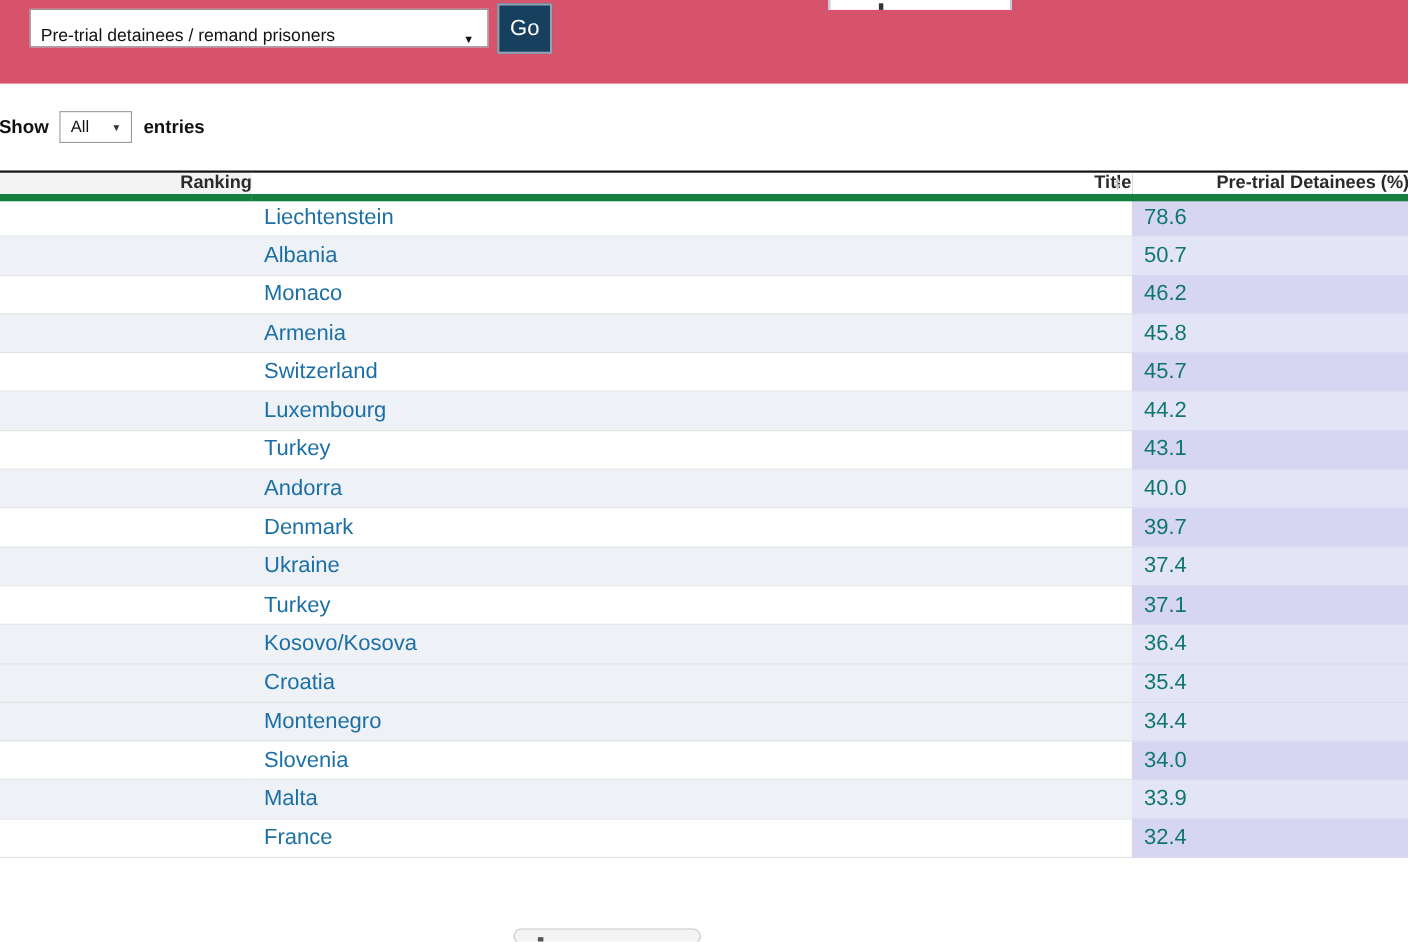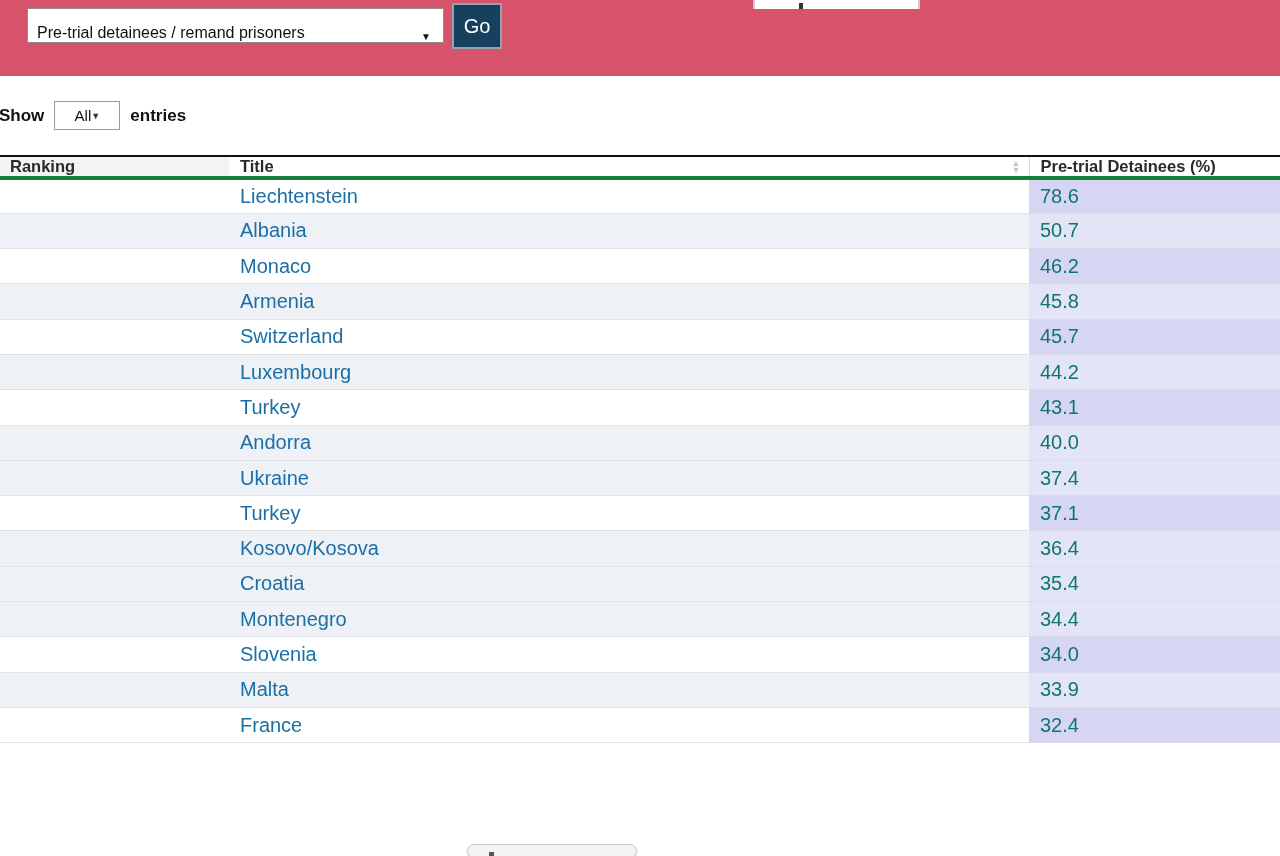--- a/index.html
+++ b/index.html
@@ -54,43 +54,43 @@
   .show-entries {
     position: absolute; left: -1px; top: 101px;
     display: flex; align-items: center;
     font-size: 17px; font-weight: bold; color: #111;
   }
   .length-select {
     margin: 0 10px;
     width: 66px; height: 29px;
     background: #ffffff;
     border: 1px solid #9a9a9a;
-    display: flex; align-items: center; justify-content: center;
+    display: flex; align-items: center; justify-content: space-between;
     padding: 0 9px;
     font-size: 15px; font-weight: normal;
     cursor: default;
   }
   .length-select .caret { font-size: 9px; color: #333; }
 
   
   table.ranking-table {
     position: absolute; left: 0; top: 155px;
     width: 1281px;
     border-collapse: collapse;
     table-layout: fixed;
   }
   .ranking-table col.c-rank  { width: 229px; }
   .ranking-table col.c-title { width: 800px; }
   .ranking-table col.c-value { width: 252px; }
 
   .ranking-table thead th {
     border-top: 2px solid #111;
-    border-bottom: 4px solid #15803d;
+    border-bottom: 7px solid #15803d;
     height: 16px;
-    text-align: left;
+    text-align: right;
     font-size: 16.5px;
     font-weight: bold;
     color: #2a2a2a;
     background: #ffffff;
     padding: 0 0 0 10px;
     position: relative;
     cursor: pointer;
   }
   .ranking-table thead th.th-rank { background: #f3f3f3; }
   .ranking-table thead th.th-title { padding-left: 11px; }
@@ -234,20 +234,27 @@
     </td>
     <td class="value-cell">43.1</td>
   </tr>
       <tr class="even">
     <td class="rank-cell"></td>
     <td class="title-cell">
       <a class="country-link">Andorra</a>
     </td>
     <td class="value-cell">40.0</td>
   </tr>
+      <tr class="odd">
+    <td class="rank-cell"></td>
+    <td class="title-cell">
+      <a class="country-link">Denmark</a>
+    </td>
+    <td class="value-cell">39.7</td>
+  </tr>
       <tr class="even">
     <td class="rank-cell"></td>
     <td class="title-cell">
       <a class="country-link">Ukraine</a>
     </td>
     <td class="value-cell">37.4</td>
   </tr>
       <tr class="odd">
     <td class="rank-cell"></td>
     <td class="title-cell">

